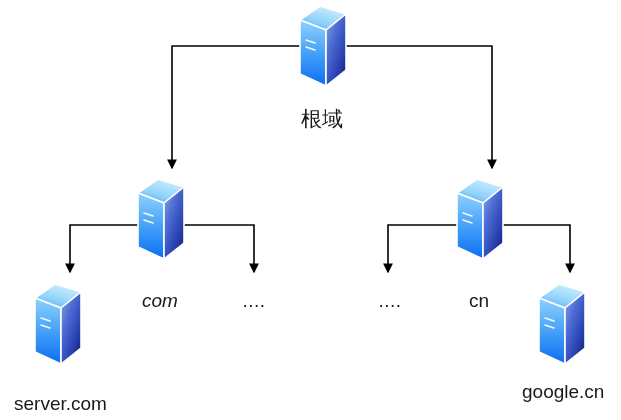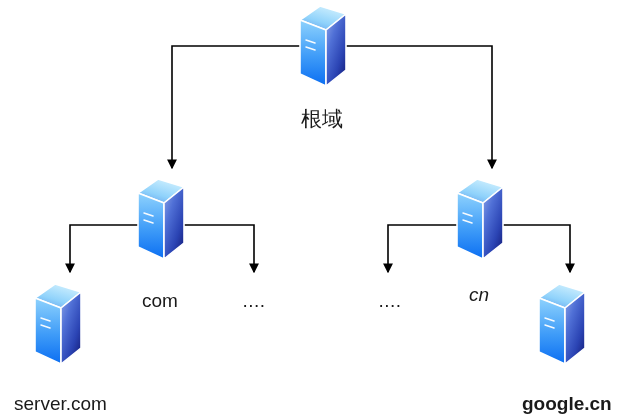--- a/index.html
+++ b/index.html
@@ -161,25 +161,25 @@
         <g stroke="#ffffff" stroke-width="1.5" opacity="0.95" stroke-linecap="round">
           <line x1="8" y1="36" x2="17" y2="39"></line>
           <line x1="8" y1="43" x2="17" y2="46"></line>
         </g>
       </g>
     </svg>
   </div>
 
   <div class="label cjk center" style="left:322px; top:108px;">根域</div>
 
-  <div class="label center" style="left:160px; top:290px;">com</div>
+  <div class="label center" style="left:160px; top:290px;font-style:italic;">com</div>
 
   <div class="label dots center" style="left:254px; top:290px;">....</div>
 
   <div class="label dots center" style="left:390px; top:290px;">....</div>
 
-  <div class="label center" style="left:479px; top:284px;font-style:italic;">cn</div>
+  <div class="label center" style="left:479px; top:290px;">cn</div>
 
   <div class="label" style="left:3px; top:393px;margin-left:11px;">server.com</div>
 
-  <div class="label" style="left:522px; top:393px;font-weight:bold;">google.cn</div>
+  <div class="label" style="left:522px; top:381px;">google.cn</div>
 
 </div>
 
 </body></html>

